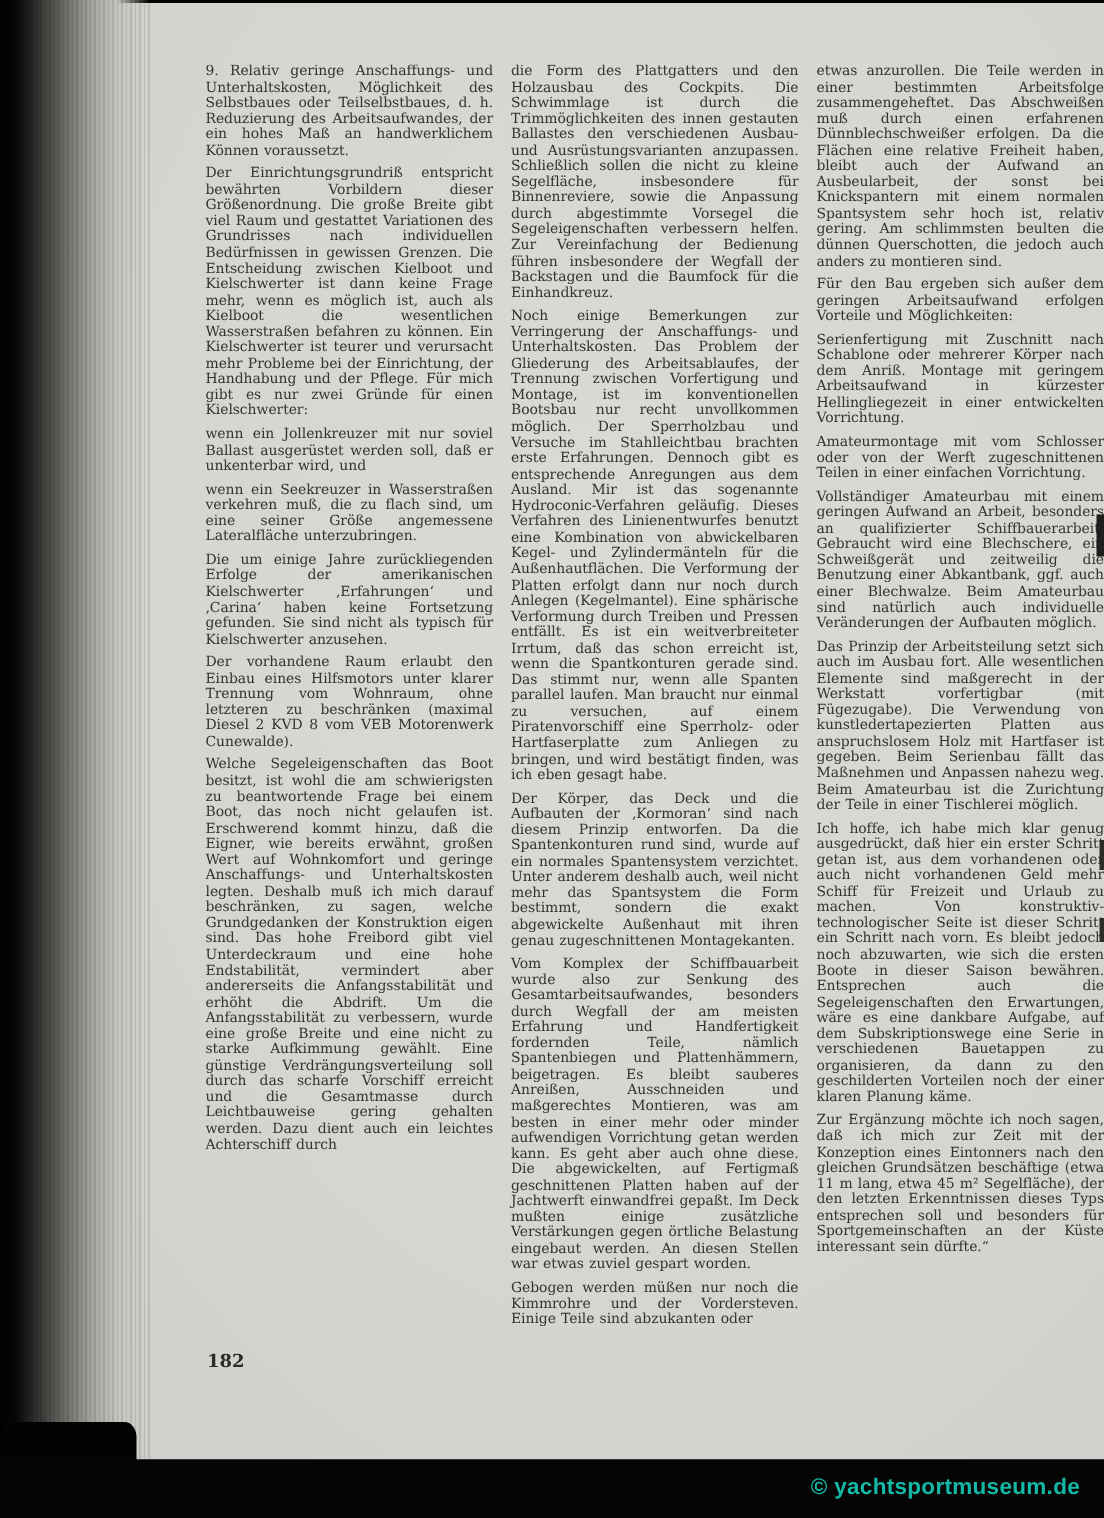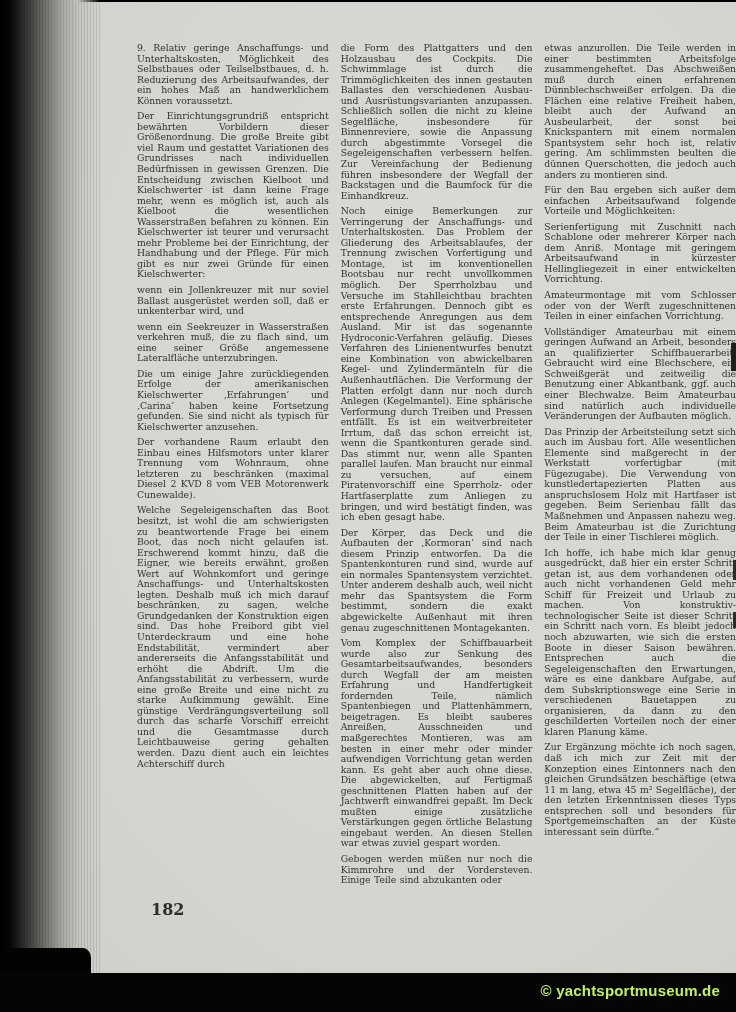--- a/index.html
+++ b/index.html
@@ -47,21 +47,21 @@
     background: #050505;
     box-sizing: border-box;
     text-align: right;
     padding: 8px 16px 0 0;
   }
   .watermark {
     font-family: "Liberation Sans", sans-serif;
     font-weight: 700;
     font-size: 15px;
     letter-spacing: 0.2px;
-    color: #bef264;
+    color: #14b8a6;
     text-align: right;
   }
 
   
   .columns {
     position: absolute;
     left: 137px; top: 43px;
     width: 599px; height: 905px;
     display: flex;
     gap: 12px;
@@ -74,22 +74,22 @@
     line-height: 10.55px;
     letter-spacing: -0.05px;
     word-spacing: 0.6px;
     color: #34322d;
     text-align: justify;
   }
 
   
   .pagenum {
     position: absolute;
-    left: 151px; top: 900px;
-    font-size: 16px;
+    left: 138px; top: 900px;
+    font-size: 12px;
     font-weight: 700;
     color: #2e2c28;
   }
 
   
   .edge-mark { position: absolute; right: 0; background: #1e1e1c; }
   .mark1 { top: 343px; width: 5px; height: 28px; }
   .mark2 { top: 560px; width: 3px; height: 20px; background: #2c2c2a; }
   .mark3 { top: 612px; width: 3px; height: 16px; background: #2c2c2a; }
 </style>
@@ -114,21 +114,21 @@
       </div>
     <div class="col">
         <p class="para">die Form des Plattgatters und den Holzausbau des Cockpits. Die Schwimmlage ist durch die Trimmöglichkeiten des innen gestauten Ballastes den verschiedenen Ausbau- und Ausrüstungsvarianten anzupassen. Schließlich sollen die nicht zu kleine Segelfläche, insbesondere für Binnenreviere, sowie die Anpassung durch abgestimmte Vorsegel die Segeleigenschaften verbessern helfen. Zur Vereinfachung der Bedienung führen insbesondere der Wegfall der Backstagen und die Baumfock für die Einhandkreuz.</p>
         <p class="para">Noch einige Bemerkungen zur Verringerung der Anschaffungs- und Unterhaltskosten. Das Problem der Gliederung des Arbeitsablaufes, der Trennung zwischen Vorfertigung und Montage, ist im konventionellen Bootsbau nur recht unvollkommen möglich. Der Sperrholzbau und Versuche im Stahlleichtbau brachten erste Erfahrungen. Dennoch gibt es entsprechende Anregungen aus dem Ausland. Mir ist das sogenannte Hydroconic-Verfahren geläufig. Dieses Verfahren des Linienentwurfes benutzt eine Kombination von abwickelbaren Kegel- und Zylindermänteln für die Außenhautflächen. Die Verformung der Platten erfolgt dann nur noch durch Anlegen (Kegelmantel). Eine sphärische Verformung durch Treiben und Pressen entfällt. Es ist ein weitverbreiteter Irrtum, daß das schon erreicht ist, wenn die Spantkonturen gerade sind. Das stimmt nur, wenn alle Spanten parallel laufen. Man braucht nur einmal zu versuchen, auf einem Piratenvorschiff eine Sperrholz- oder Hartfaserplatte zum Anliegen zu bringen, und wird bestätigt finden, was ich eben gesagt habe.</p>
         <p class="para">Der Körper, das Deck und die Aufbauten der ‚Kormoran‘ sind nach diesem Prinzip entworfen. Da die Spantenkonturen rund sind, wurde auf ein normales Spantensystem verzichtet. Unter anderem deshalb auch, weil nicht mehr das Spantsystem die Form bestimmt, sondern die exakt abgewickelte Außenhaut mit ihren genau zugeschnittenen Montagekanten.</p>
         <p class="para">Vom Komplex der Schiffbauarbeit wurde also zur Senkung des Gesamtarbeitsaufwandes, besonders durch Wegfall der am meisten Erfahrung und Handfertigkeit fordernden Teile, nämlich Spantenbiegen und Plattenhämmern, beigetragen. Es bleibt sauberes Anreißen, Ausschneiden und maßgerechtes Montieren, was am besten in einer mehr oder minder aufwendigen Vorrichtung getan werden kann. Es geht aber auch ohne diese. Die abgewickelten, auf Fertigmaß geschnittenen Platten haben auf der Jachtwerft einwandfrei gepaßt. Im Deck mußten einige zusätzliche Verstärkungen gegen örtliche Belastung eingebaut werden. An diesen Stellen war etwas zuviel gespart worden.</p>
         <p class="para">Gebogen werden müßen nur noch die Kimmrohre und der Vordersteven. Einige Teile sind abzukanten oder</p>
       </div>
     <div class="col">
         <p class="para">etwas anzurollen. Die Teile werden in einer bestimmten Arbeitsfolge zusammengeheftet. Das Abschweißen muß durch einen erfahrenen Dünnblechschweißer erfolgen. Da die Flächen eine relative Freiheit haben, bleibt auch der Aufwand an Ausbeularbeit, der sonst bei Knickspantern mit einem normalen Spantsystem sehr hoch ist, relativ gering. Am schlimmsten beulten die dünnen Querschotten, die jedoch auch anders zu montieren sind.</p>
-        <p class="para">Für den Bau ergeben sich außer dem einfachen Arbeitsaufwand folgende Vorteile und Möglichkeiten:</p>
+        <p class="para">Für den Bau ergeben sich außer dem geringen Arbeitsaufwand erfolgen Vorteile und Möglichkeiten:</p>
         <p class="para">Serienfertigung mit Zuschnitt nach Schablone oder mehrerer Körper nach dem Anriß. Montage mit geringem Arbeitsaufwand in kürzester Hellingliegezeit in einer entwickelten Vorrichtung.</p>
         <p class="para">Amateurmontage mit vom Schlosser oder von der Werft zugeschnittenen Teilen in einer einfachen Vorrichtung.</p>
         <p class="para">Vollständiger Amateurbau mit einem geringen Aufwand an Arbeit, besonders an qualifizierter Schiffbauerarbeit. Gebraucht wird eine Blechschere, ein Schweißgerät und zeitweilig die Benutzung einer Abkantbank, ggf. auch einer Blechwalze. Beim Amateurbau sind natürlich auch individuelle Veränderungen der Aufbauten möglich.</p>
         <p class="para">Das Prinzip der Arbeitsteilung setzt sich auch im Ausbau fort. Alle wesentlichen Elemente sind maßgerecht in der Werkstatt vorfertigbar (mit Fügezugabe). Die Verwendung von kunstledertapezierten Platten aus anspruchslosem Holz mit Hartfaser ist gegeben. Beim Serienbau fällt das Maßnehmen und Anpassen nahezu weg. Beim Amateurbau ist die Zurichtung der Teile in einer Tischlerei möglich.</p>
         <p class="para">Ich hoffe, ich habe mich klar genug ausgedrückt, daß hier ein erster Schritt getan ist, aus dem vorhandenen oder auch nicht vorhandenen Geld mehr Schiff für Freizeit und Urlaub zu machen. Von konstruktiv-technologischer Seite ist dieser Schritt ein Schritt nach vorn. Es bleibt jedoch noch abzuwarten, wie sich die ersten Boote in dieser Saison bewähren. Entsprechen auch die Segeleigenschaften den Erwartungen, wäre es eine dankbare Aufgabe, auf dem Subskriptionswege eine Serie in verschiedenen Bauetappen zu organisieren, da dann zu den geschilderten Vorteilen noch der einer klaren Planung käme.</p>
         <p class="para">Zur Ergänzung möchte ich noch sagen, daß ich mich zur Zeit mit der Konzeption eines Eintonners nach den gleichen Grundsätzen beschäftige (etwa 11 m lang, etwa 45 m² Segelfläche), der den letzten Erkenntnissen dieses Typs entsprechen soll und besonders für Sportgemeinschaften an der Küste interessant sein dürfte.“</p>
       </div>
   </div>
 
   <div class="pagenum">182</div>

